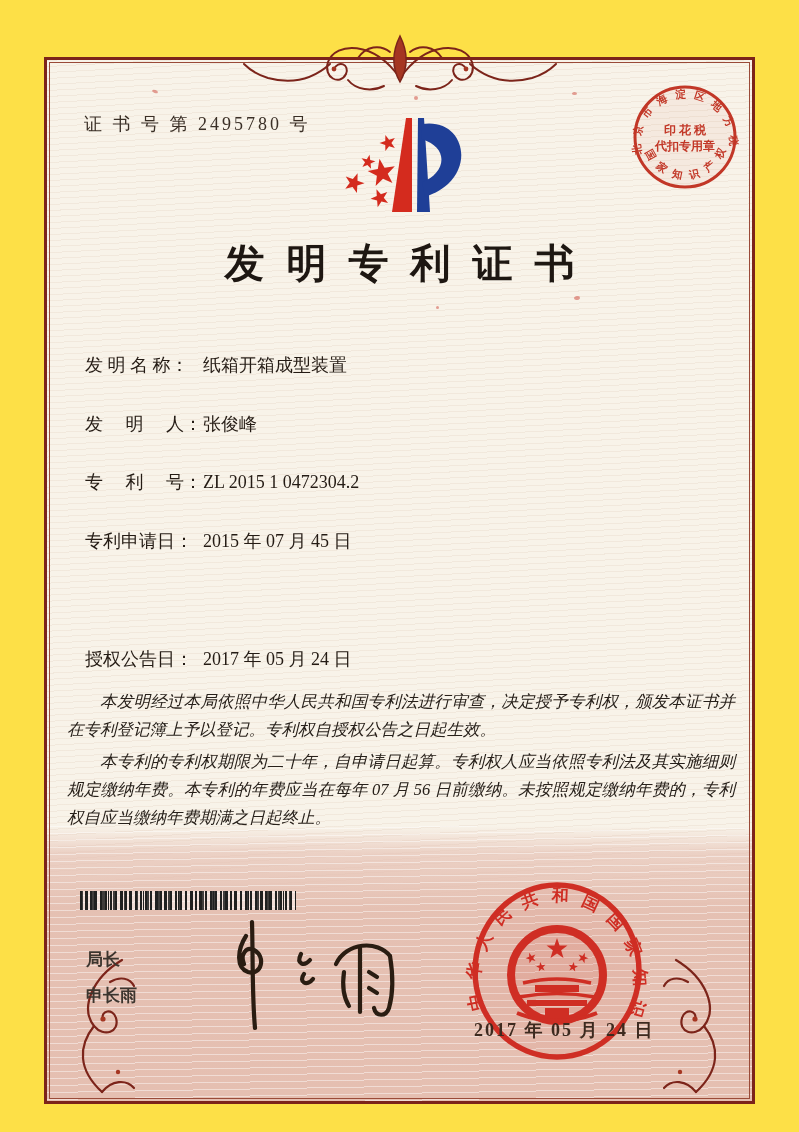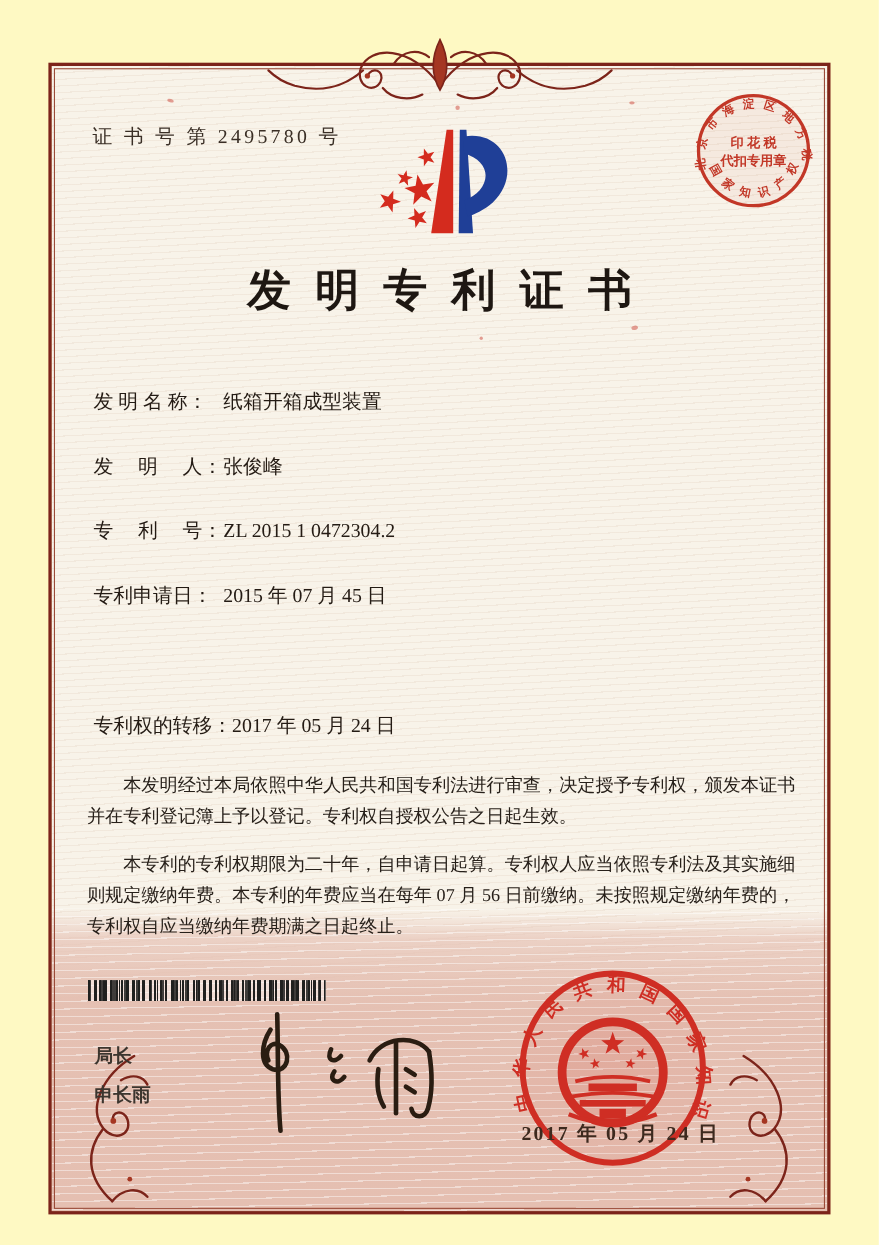--- a/index.html
+++ b/index.html
@@ -1,37 +1,37 @@
 <!DOCTYPE html>
 <html><head>
 <meta charset="utf-8">
 <style>
   html,body{margin:0;padding:0;}
-  .page{position:relative;width:799px;height:1132px;background:#fef9c3;overflow:hidden;
+  .page{position:relative;width:799px;height:1132px;background:#fde047;overflow:hidden;
         font-family:"Liberation Serif","DejaVu Serif",serif;color:#2b211a;}
   .inner-bg{position:absolute;left:47px;top:60px;right:47px;bottom:31px;background:#f8f3e9;}
   .inner-bg::after{content:"";position:absolute;inset:0;
         background:repeating-linear-gradient(177deg, rgba(211,183,161,.18) 0 1px, transparent 1px 6px);}
   .pink-band{position:absolute;left:47px;right:47px;top:826px;bottom:31px;
         background:linear-gradient(180deg, rgba(230,194,181,0) 0%, rgba(230,194,181,.7) 10%,
                    rgba(228,190,176,.95) 30%, #e5bfb1 100%);}
   .pink-band::after{content:"";position:absolute;inset:0;
         background:repeating-linear-gradient(179deg, rgba(255,255,255,.45) 0 1px, transparent 1px 7px);}
   .frame{position:absolute;left:44px;top:57px;right:44px;bottom:28px;
         border:3px solid #7c241a;pointer-events:none;}
   .frame::after{content:"";position:absolute;inset:2px;border:1px solid #9a4a38;}
   .cert-number{position:absolute;left:84px;top:112px;font-size:18px;letter-spacing:3px;color:#3a2f26;}
   .title{position:absolute;left:0;right:-22px;top:236px;text-align:center;font-size:40px;
         font-weight:bold;letter-spacing:22px;color:#1e1712;}
   .field-row{position:absolute;left:85px;font-size:18px;color:#241b14;white-space:nowrap;}
   .field-label{display:inline-block;min-width:118px;}
   .f0{top:353px}.f1{top:412px}.f2{top:470px}.f3{top:529px}.f4{top:588px}.f5{top:647px}
   .body-text{position:absolute;left:63px;top:684px;width:676px;font-size:16.5px;
         line-height:28px;text-align:justify;color:#27201a;}
-  .body-text p{margin:16px;text-indent:2em;}
+  .body-text p{margin:4px;text-indent:2em;font-style:italic;}
   .barcode{position:absolute;left:80px;top:891px;width:216px;height:19px;
         background-color:rgba(255,255,255,.45);
         background-image:
           repeating-linear-gradient(90deg,#20201f 0 2px,transparent 2px 5px),
           repeating-linear-gradient(90deg,#20201f 0 1px,transparent 1px 7px),
           repeating-linear-gradient(90deg,rgba(32,32,31,.85) 0 3px,transparent 3px 11px);}
   .sig-block{position:absolute;left:86px;top:942px;font-size:17px;color:#3c352e;
         font-family:"Liberation Sans","DejaVu Sans",sans-serif;line-height:36px;font-weight:bold;}
   .signature-svg{position:absolute;left:208px;top:916px;}
   .seal-svg{position:absolute;left:457px;top:861px;}
@@ -135,21 +135,21 @@
     <text x="61" y="56" text-anchor="middle" font-size="12" font-weight="bold" fill="#c23727">印 花 税</text>
     <text x="61" y="72" text-anchor="middle" font-size="12" font-weight="bold" fill="#c23727">代扣专用章</text>
   </svg>
 
   <div class="title">发明专利证书</div>
 
   <div class="field-row f1"><span class="field-label">发　 明　 人：</span><span>张俊峰</span></div>
   <div class="field-row f0"><span class="field-label">发 明 名 称：</span><span>纸箱开箱成型装置</span></div>
   <div class="field-row f2"><span class="field-label">专　 利　 号：</span><span>ZL 2015 1 0472304.2</span></div>
   <div class="field-row f3"><span class="field-label">专利申请日：</span><span>2015 年 07 月 45 日</span></div>
-  <div class="field-row f5"><span class="field-label">专利权的转移：</span><span>2017 年 05 月 24 日</span></div>
+  <div class="field-row f5"><span class="field-label">授权公告日：</span><span>2017 年 05 月 24 日</span></div>
 
   <div class="body-text">
     <p>本发明经过本局依照中华人民共和国专利法进行审查，决定授予专利权，颁发本证书并在专利登记簿上予以登记。专利权自授权公告之日起生效。</p>
     <p>本专利的专利权期限为二十年，自申请日起算。专利权人应当依照专利法及其实施细则规定缴纳年费。本专利的年费应当在每年 07 月 56 日前缴纳。未按照规定缴纳年费的，专利权自应当缴纳年费期满之日起终止。</p>
   </div>
 
   <div class="barcode"></div>
 
   <div class="sig-block">
     <div>局长</div>

